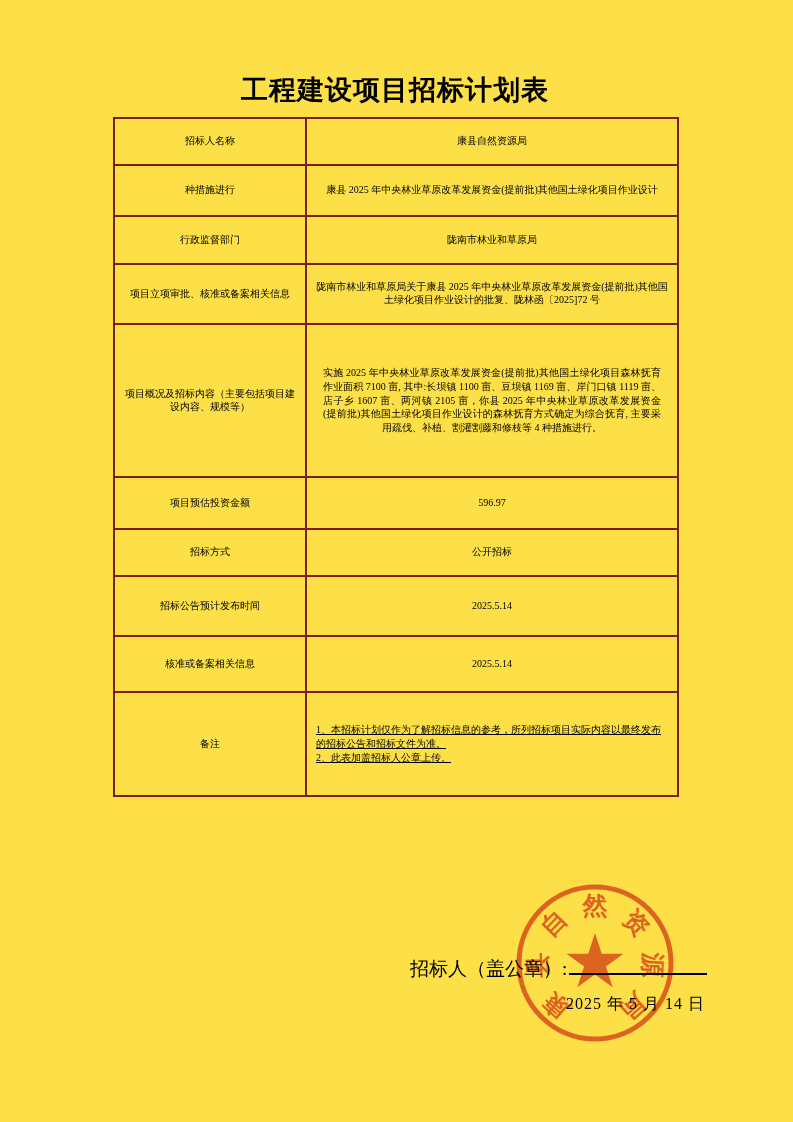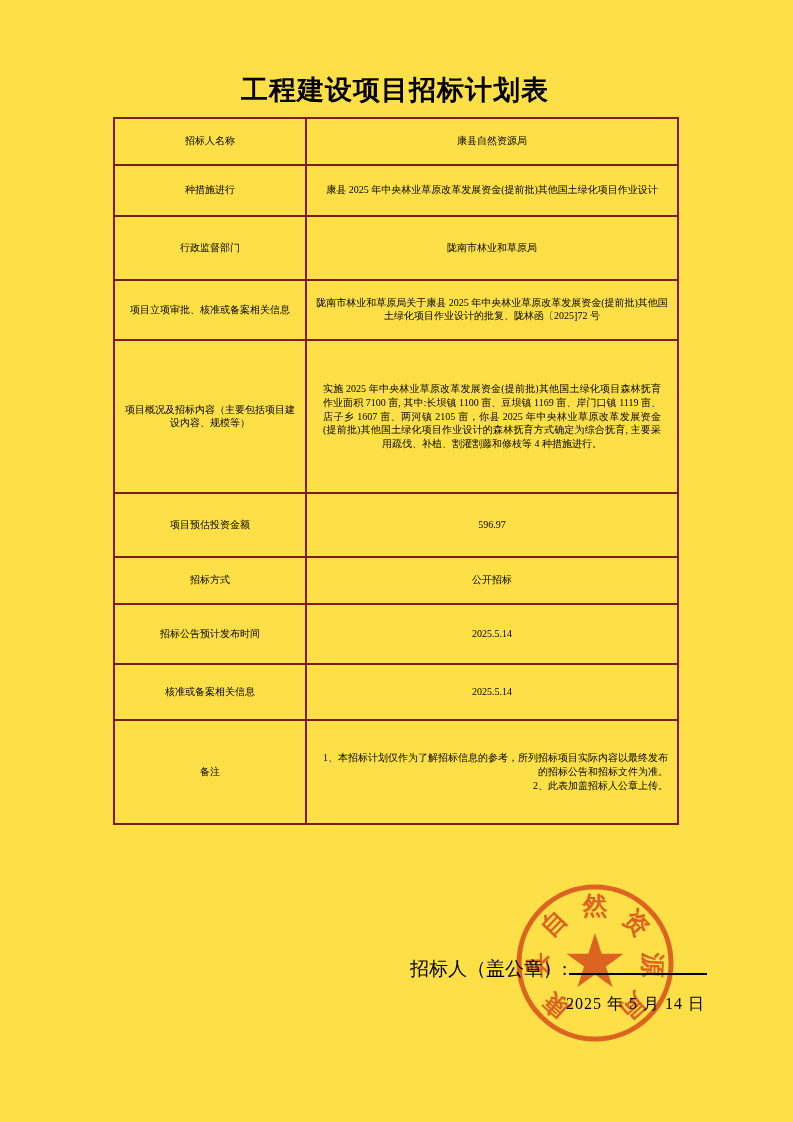--- a/index.html
+++ b/index.html
@@ -51,23 +51,24 @@
   td.value {
     text-align: center;
   }
   td.value.justify {
     text-align: justify;
     text-align-last: center;
     line-height: 1.37;
     padding: 2px 16px;
   }
   td.value.left {
-    text-align: right;
+    text-align: left;
     white-space: pre-line;
     line-height: 1.42;
+    text-decoration: underline;
   }
   .signer {
     position: absolute;
     left: 410px;
     top: 956px;
     font-size: 19px;
     white-space: nowrap;
   }
   .sig-underline {
     display: inline-block;
@@ -118,33 +119,33 @@
       </colgroup>
     <tbody>
       <tr style="height:47px">
         <td class="label">招标人名称</td>
         <td class="value">康县自然资源局</td>
       </tr>
       <tr style="height:51px">
         <td class="label">种措施进行</td>
         <td class="value">康县 2025 年中央林业草原改革发展资金(提前批)其他国土绿化项目作业设计</td>
       </tr>
-      <tr style="height:64px">
+      <tr style="height:48px">
         <td class="label">行政监督部门</td>
         <td class="value">陇南市林业和草原局</td>
       </tr>
       <tr style="height:60px">
         <td class="label">项目立项审批、核准或备案相关信息</td>
         <td class="value">陇南市林业和草原局关于康县 2025 年中央林业草原改革发展资金(提前批)其他国土绿化项目作业设计的批复、陇林函〔2025]72 号</td>
       </tr>
       <tr style="height:153px">
         <td class="label">项目概况及招标内容（主要包括项目建设内容、规模等）</td>
         <td class="value justify">实施 2025 年中央林业草原改革发展资金(提前批)其他国土绿化项目森林抚育作业面积 7100 亩, 其中:长坝镇 1100 亩、豆坝镇 1169 亩、岸门口镇 1119 亩、店子乡 1607 亩、两河镇 2105 亩，你县 2025 年中央林业草原改革发展资金(提前批)其他国土绿化项目作业设计的森林抚育方式确定为综合抚育, 主要采用疏伐、补植、割灌割藤和修枝等 4 种措施进行。</td>
       </tr>
-      <tr style="height:64px">
+      <tr style="height:52px">
         <td class="label">项目预估投资金额</td>
         <td class="value">596.97</td>
       </tr>
       <tr style="height:47px">
         <td class="label">招标方式</td>
         <td class="value">公开招标</td>
       </tr>
       <tr style="height:60px">
         <td class="label">招标公告预计发布时间</td>
         <td class="value">2025.5.14</td>

